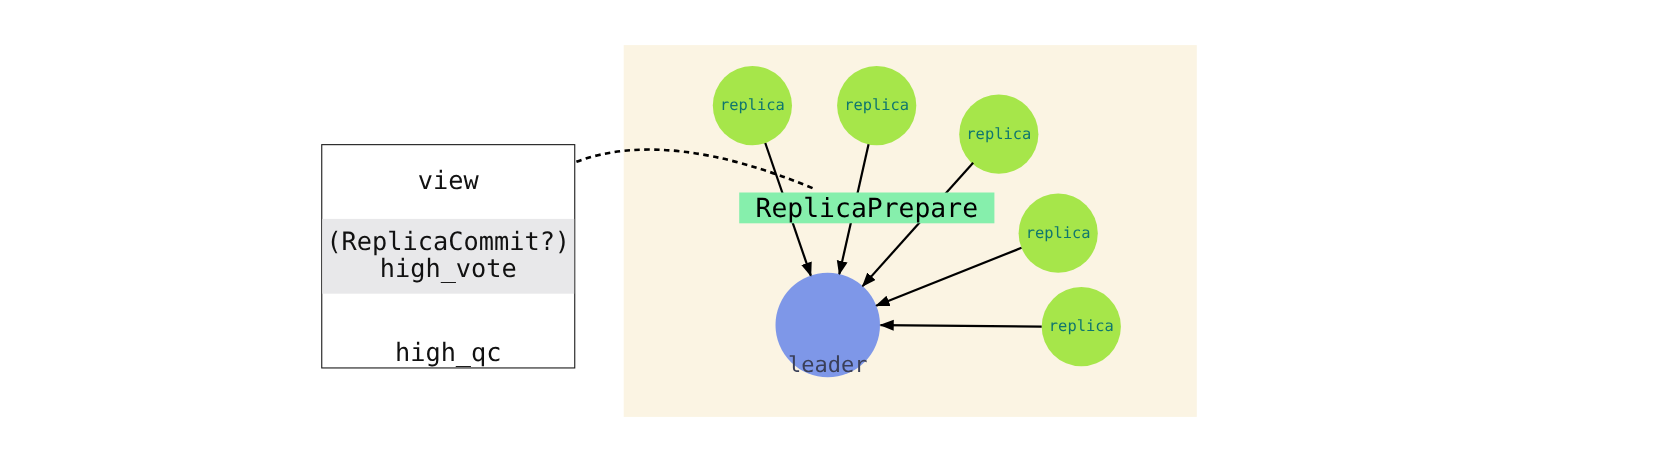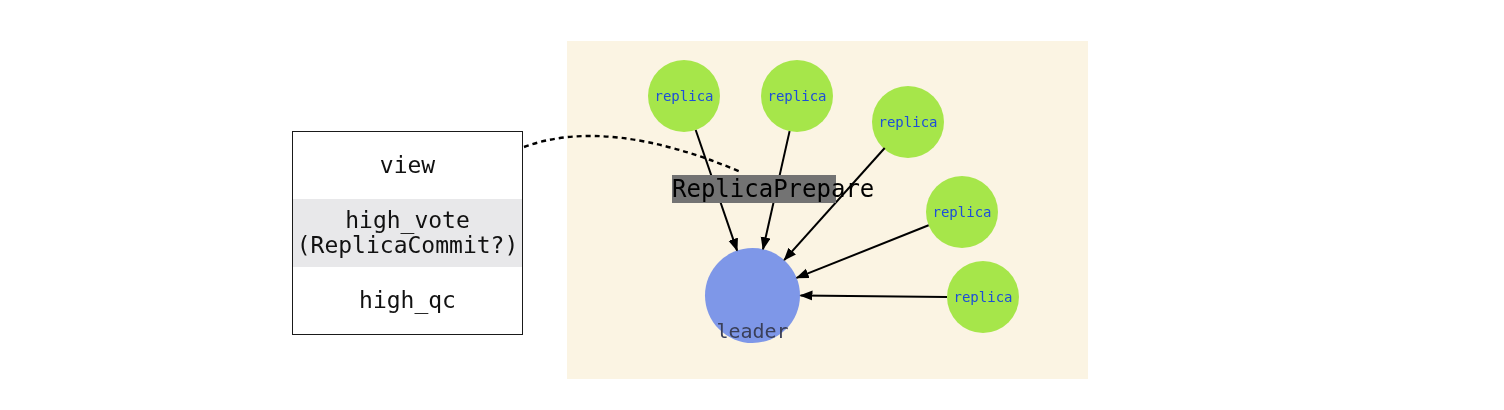--- a/index.html
+++ b/index.html
@@ -27,21 +27,21 @@
   .node {
     position: absolute;
     border-radius: 50%;
     display: flex;
     align-items: center;
     justify-content: center;
   }
   .node.replica {
     width: 72px; height: 72px;
     background: #a6e64a;
-    color: #1d4ed8;
+    color: #0f766e;
     font-size: 14px;
   }
   .node.leader {
     width: 95px; height: 95px;
     background: #7e97e8;
     color: #3a3f58;
     font-size: 20px;
     align-items: flex-end;
   }
 
@@ -57,22 +57,22 @@
     stroke: #000000;
     stroke-width: 2.4px;
     fill: none;
     stroke-dasharray: 5 4;
   }
 
   
   .msg-label {
     position: absolute;
     left: 672px; top: 175px;
-    width: 164px; height: 28px;
-    background: #737373;
+    width: 232px; height: 28px;
+    background: #86efac;
     color: #000000;
     font-size: 24px;
     line-height: 28px;
     text-align: center;
     white-space: nowrap;
   }
 
   
   .state-table {
     position: absolute;
@@ -89,21 +89,21 @@
   }
   .state-table .row {
     display: flex;
     flex-direction: column;
     align-items: center;
     justify-content: center;
     white-space: nowrap;
   }
   .state-table .row.r1 { height: 67px; }
   .state-table .row.r2 { height: 68px; }
-  .state-table .row.r3 { flex: 1; }
+  .state-table .row.r3 { flex: 1; justify-content: flex-end; }
   .state-table .row.highlight { background: #e8e8ea; }
 </style>
 </head>
 <body>
 
 <div class="canvas">
 
   <div class="panel"></div>
 
   <div class="node replica" style="left:648px; top:60px;">
@@ -139,21 +139,21 @@
     <path class="dashed" d="M 524 147 Q 608 116 741 172"></path>
   </svg>
 
   <div class="msg-label">ReplicaPrepare</div>
 
   <div class="state-table">
     <div class="row r1">
       <span>view</span>
     </div>
     <div class="row r2 highlight">
+      <span>(ReplicaCommit?)</span>
       <span>high_vote</span>
-      <span>(ReplicaCommit?)</span>
     </div>
     <div class="row r3">
       <span>high_qc</span>
     </div>
   </div>
 
 </div>
 
 </body></html>

